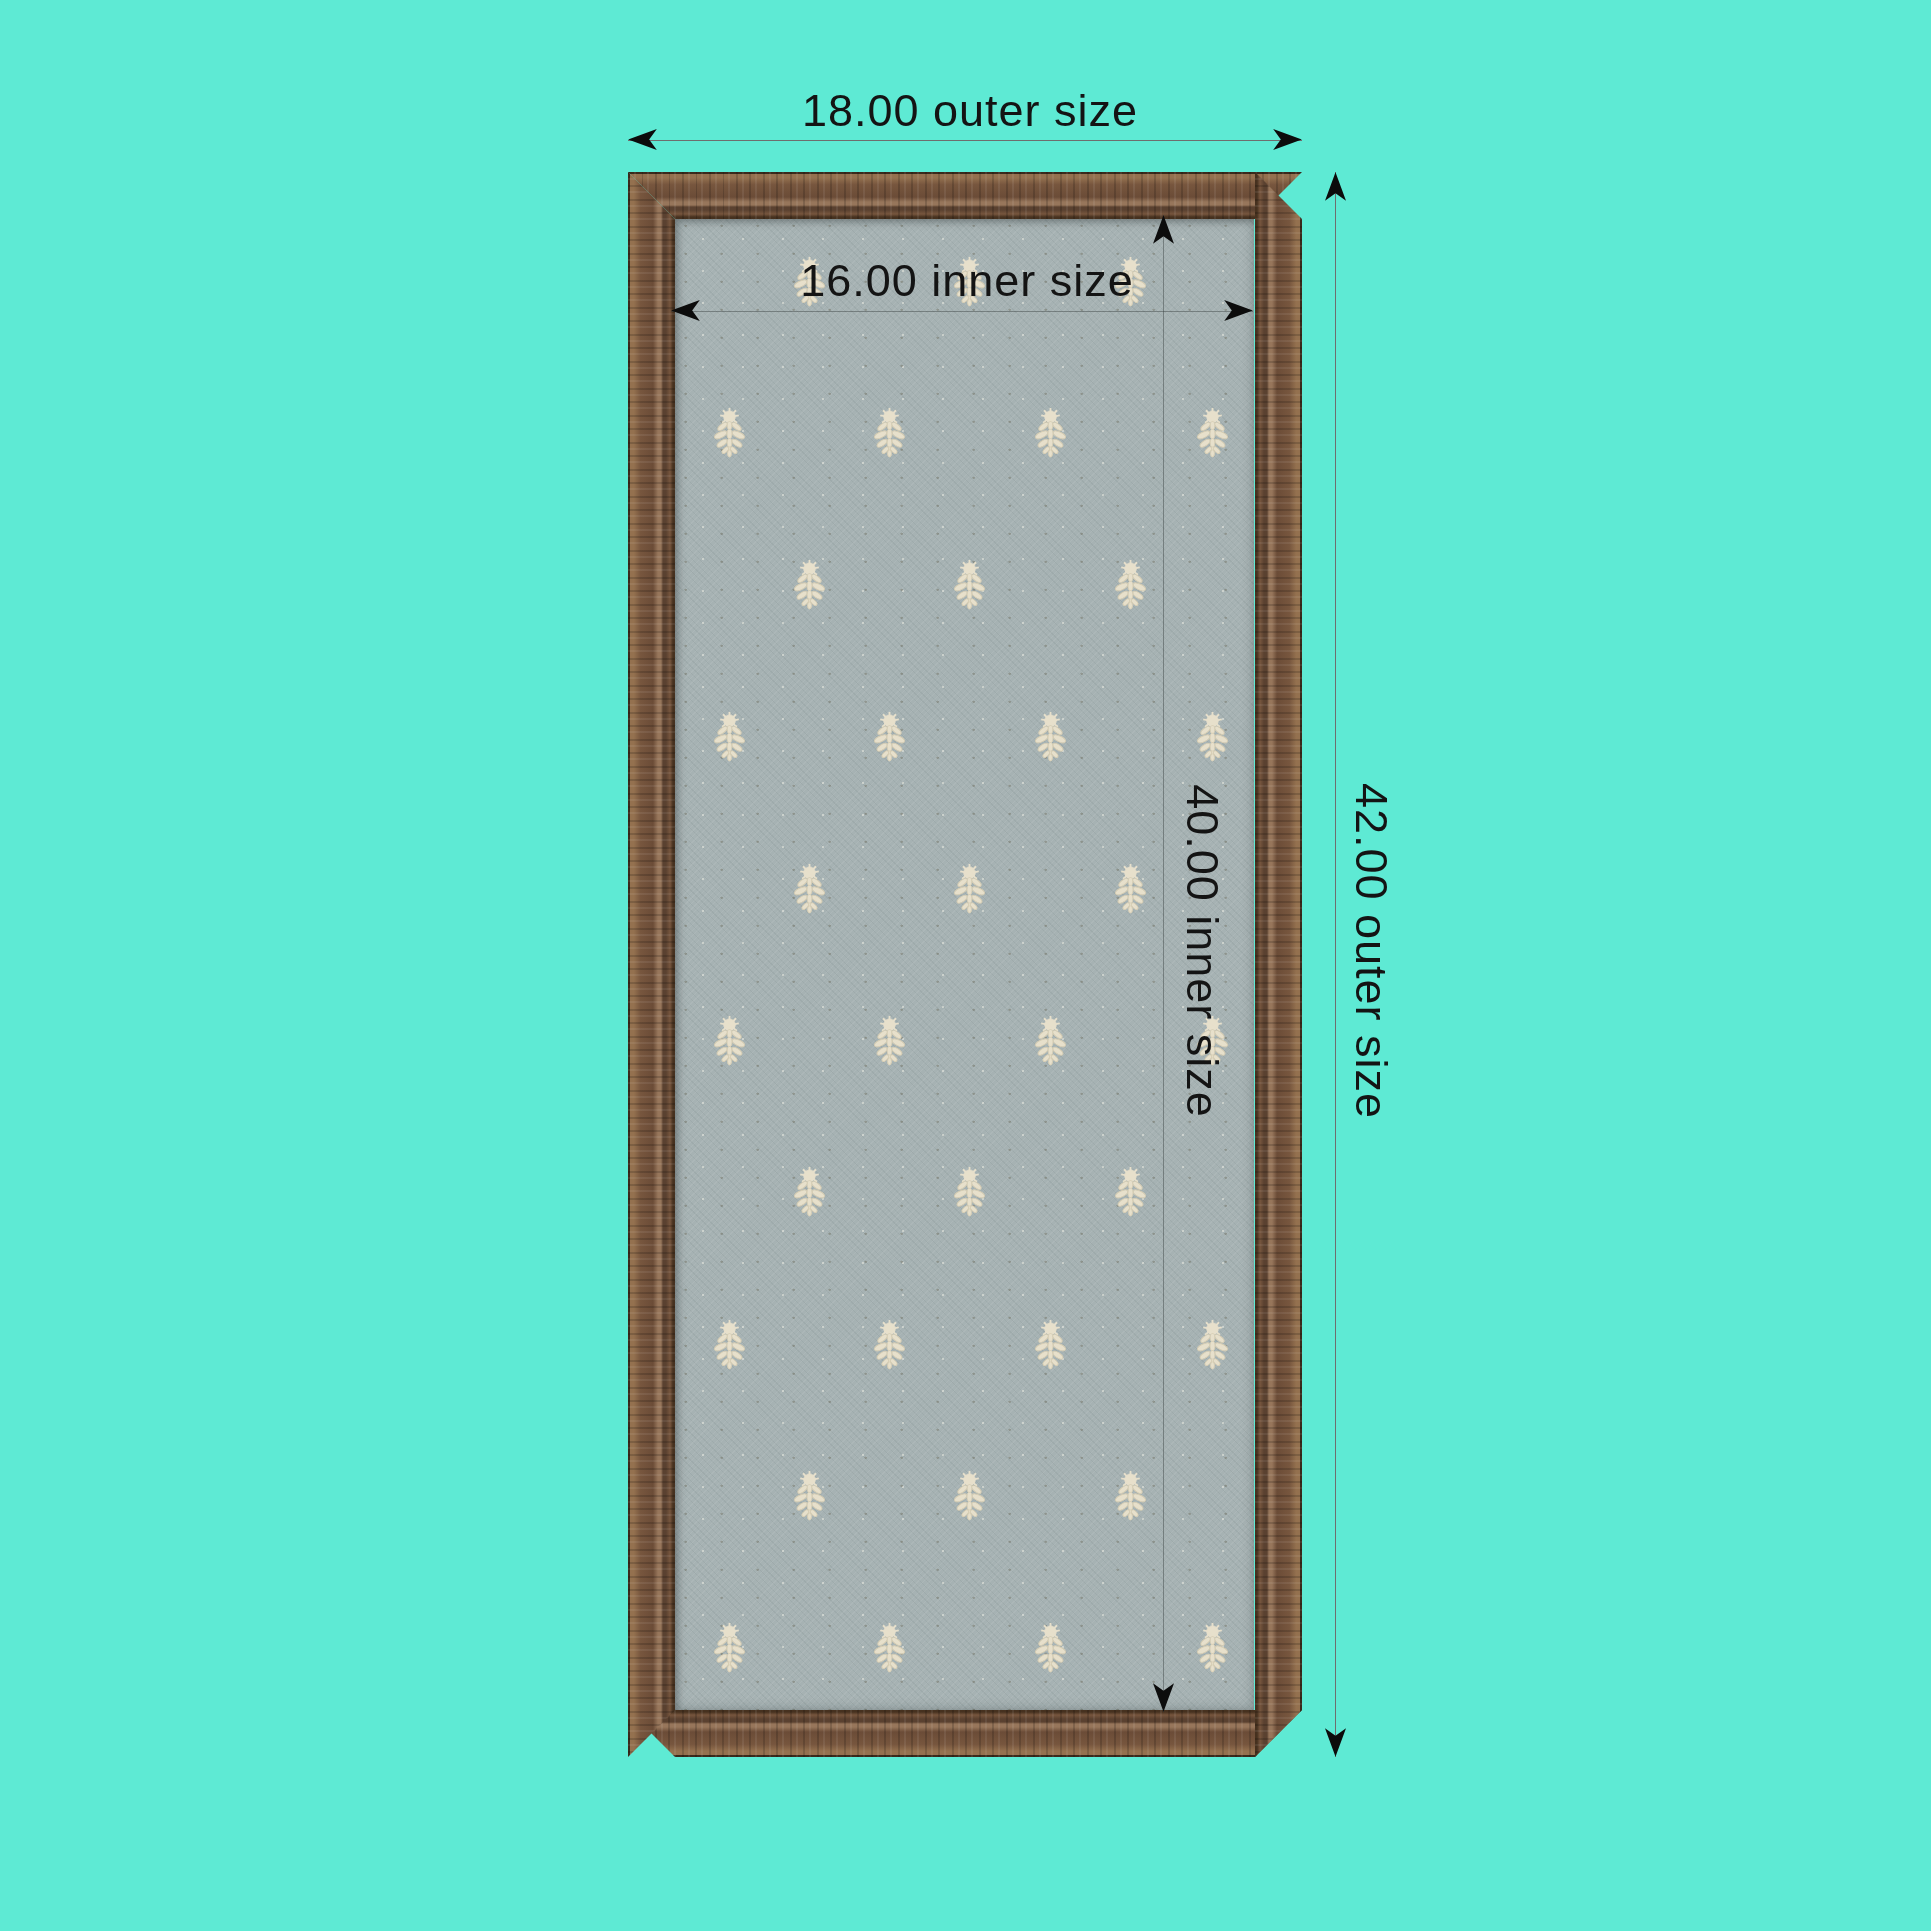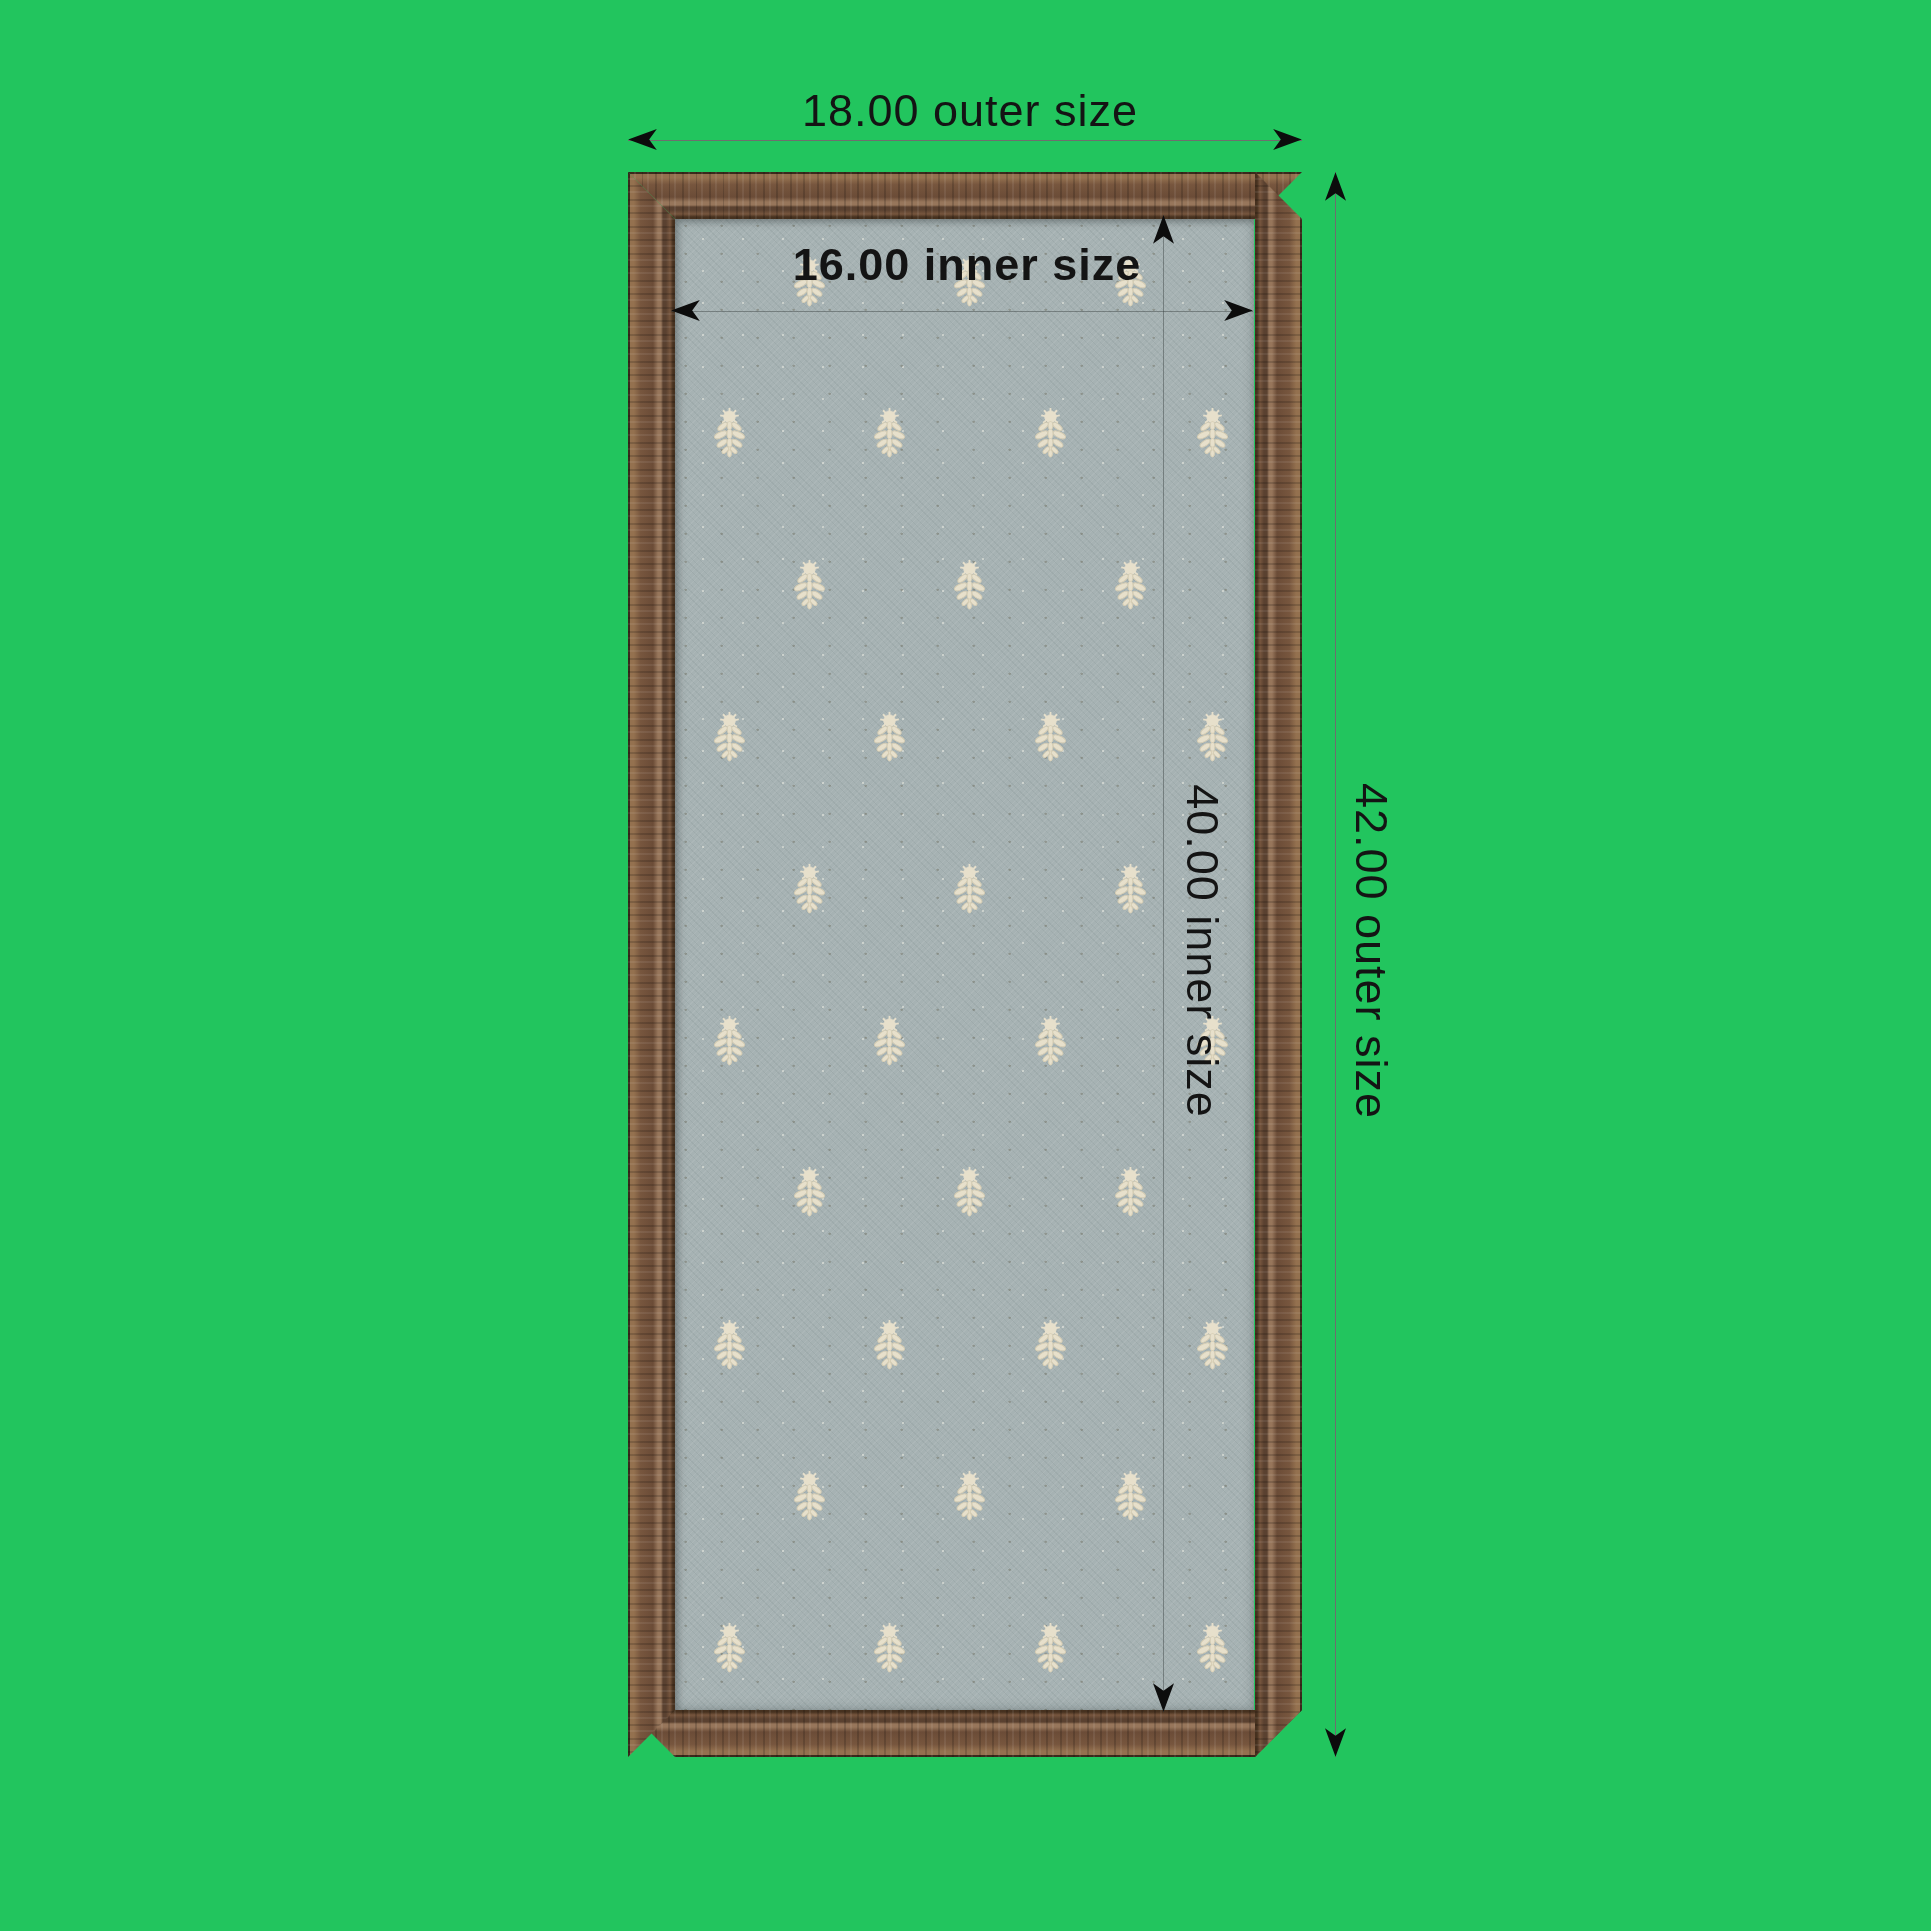--- a/index.html
+++ b/index.html
@@ -1,17 +1,17 @@
 <!DOCTYPE html>
 <html style="--wood-outline: #3a2a1c; --wood-edge: #94714f; --wood-body: #77563e; --wood-dark: #5a4130; --wood-dark2: #6b4c37; --wood-ridge: #97765b; --wood-lip: #46311f; --fabric: #a6b2b3;"><head>
 <meta charset="utf-8">
 <style>
   html,body{margin:0;padding:0;background:#ffffff;}
   body{width:1931px;height:1931px;font-family:"Liberation Sans",sans-serif;}
-  .stage{position:relative;width:1931px;height:1931px;background:#22c55e;overflow:hidden;}
+  .stage{position:relative;width:1931px;height:1931px;background:#5eead4;overflow:hidden;}
 
   
   .board{position:absolute;left:628px;top:172px;width:674px;height:1585px;}
   .bar{position:absolute;}
   .bar-top,.bar-bottom{left:0;width:674px;height:47px;}
   .bar-left,.bar-right{top:0;width:47px;height:1585px;}
   .bar-top{top:0;clip-path:polygon(0 0,100% 0,calc(100% - 47px) 100%,47px 100%);}
   .bar-bottom{bottom:0;clip-path:polygon(47px 0,calc(100% - 47px) 0,100% 100%,0 100%);}
   .bar-left{left:0;clip-path:polygon(0 0,100% 47px,100% calc(100% - 47px),0 100%);}
   .bar-right{right:0;clip-path:polygon(0 47px,100% 0,100% 100%,0 calc(100% - 47px));}
@@ -225,21 +225,21 @@
   </div>
 
   <div>
     <div class="dim-line on-fabric" style="left:671px;top:311px;width:582px;height:1px;"></div>
     <svg class="arrow" style="left:671px;top:300px;" viewBox="0 0 30 22">
         <polygon points="0,11 30,0 22,11 30,22"></polygon>
       </svg>
     <svg class="arrow" style="left:1224px;top:300px;" viewBox="0 0 30 22">
         <polygon points="30,11 0,0 8,11 0,22"></polygon>
       </svg>
-    <div class="dim-label" style="left:967px;top:264px;font-weight:bold;">16.00 inner size</div>
+    <div class="dim-label" style="left:967px;top:280px;">16.00 inner size</div>
   </div>
 
   <div>
     <div class="dim-line" style="left:1335px;top:172px;width:1px;height:1585px;"></div>
     <svg class="arrow vert" style="left:1325px;top:172px;" viewBox="0 0 22 30">
         <polygon points="11,0 0,30 11,22 22,30"></polygon>
       </svg>
     <svg class="arrow vert" style="left:1325px;top:1728px;" viewBox="0 0 22 30">
         <polygon points="11,30 0,0 11,8 22,0"></polygon>
       </svg>

